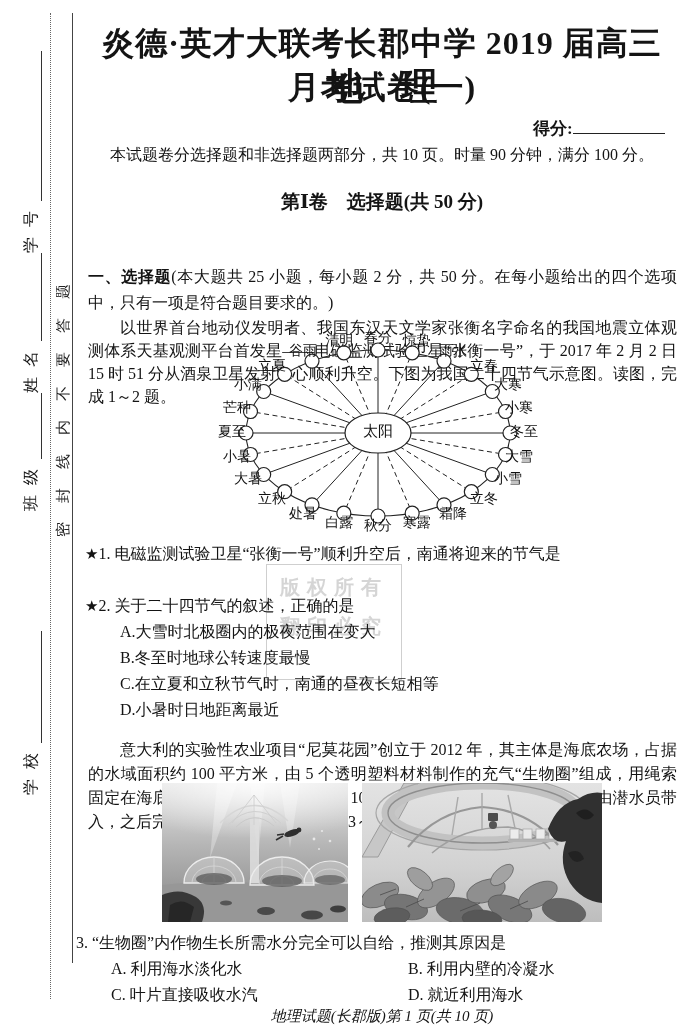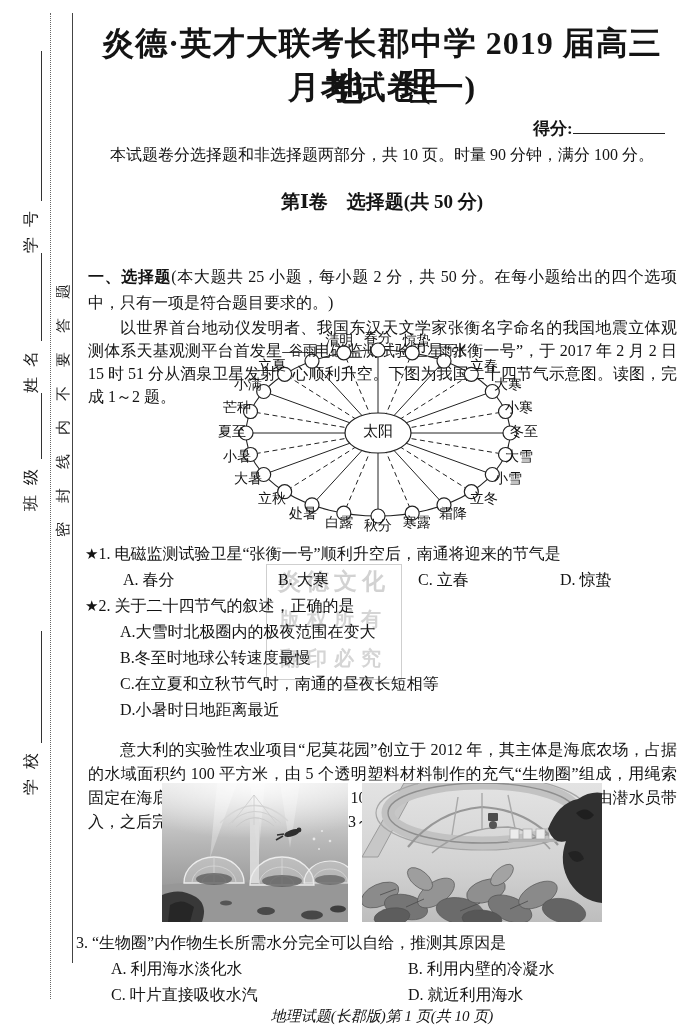--- a/index.html
+++ b/index.html
@@ -171,33 +171,26 @@
       <text x="96.97482936179605" y="127.32899023963698" text-anchor="middle" dominant-baseline="middle" font-size="14" fill="#111">小暑</text>
       <text x="92" y="103.00000000000001" text-anchor="middle" dominant-baseline="middle" font-size="14" fill="#111">夏至</text>
       <text x="96.974829361796" y="78.67100976036309" text-anchor="middle" dominant-baseline="middle" font-size="14" fill="#111">芒种</text>
       <text x="108.0961894323342" y="55.99999999999999" text-anchor="middle" dominant-baseline="middle" font-size="14" fill="#111">小满</text>
       <text x="131.93398282201787" y="36.531962568464536" text-anchor="middle" dominant-baseline="middle" font-size="14" fill="#111">立夏</text>
       <text x="162.99999999999994" y="21.593612044262798" text-anchor="middle" dominant-baseline="middle" font-size="14" fill="#111">谷雨</text>
       <text x="199.1771432346219" y="12.202972328827585" text-anchor="middle" dominant-baseline="middle" font-size="14" fill="#111">清明</text>
     </svg>
 
   <div class="watermark">
-    <div class="w1">炎德文化</div>
     <div class="w2">版权所有</div>
     <div class="w3">翻印必究</div>
   </div>
 
   <div class="q q1">
     <div><span class="star">★</span><span>1.</span> <span>电磁监测试验卫星“张衡一号”顺利升空后，南通将迎来的节气是</span></div>
-    <div class="optrow">
-      <span class="opt a"><span class="olabel">A.</span><span>春分</span></span>
-      <span class="opt b"><span class="olabel">B.</span><span>大寒</span></span>
-      <span class="opt c"><span class="olabel">C.</span><span>立春</span></span>
-      <span class="opt d"><span class="olabel">D.</span><span>惊蛰</span></span>
-    </div>
   </div>
 
   <div class="q q2">
     <div><span class="star">★</span><span>2.</span> <span>关于二十四节气的叙述，正确的是</span></div>
     <div class="optline"><span class="olabel">A.</span><span>大雪时北极圈内的极夜范围在变大</span></div>
     <div class="optline"><span class="olabel">B.</span><span>冬至时地球公转速度最慢</span></div>
     <div class="optline"><span class="olabel">C.</span><span>在立夏和立秋节气时，南通的昼夜长短相等</span></div>
     <div class="optline"><span class="olabel">D.</span><span>小暑时日地距离最近</span></div>
   </div>
 

